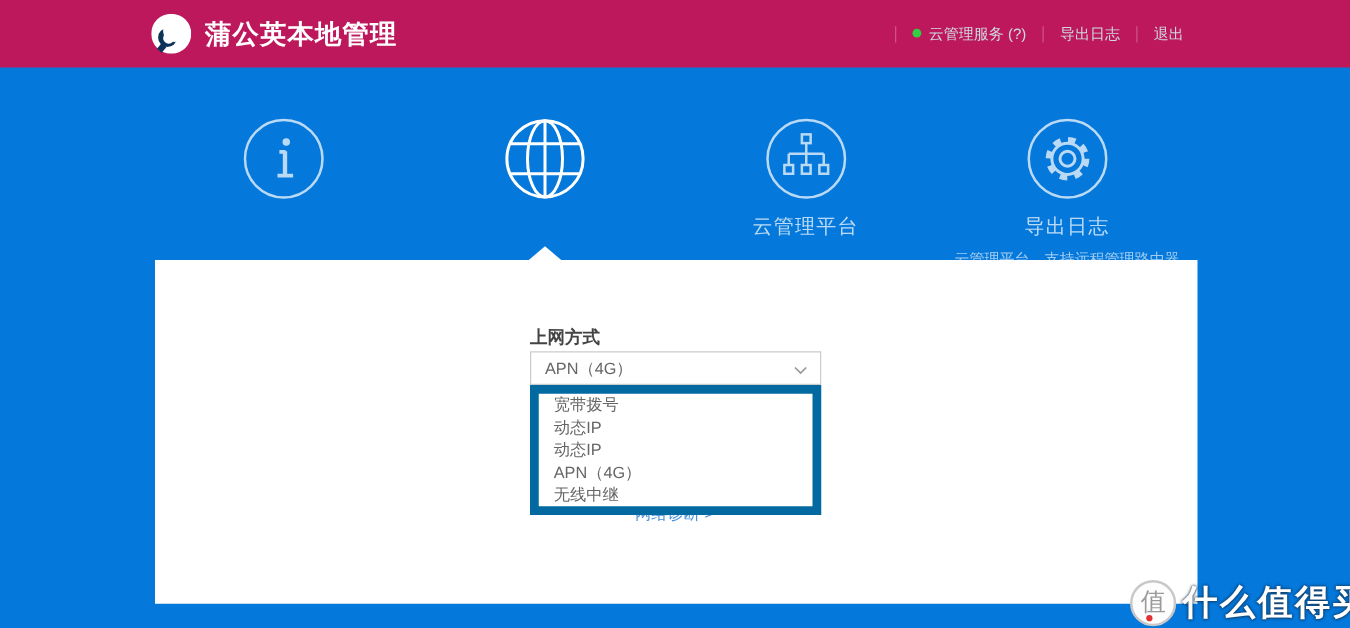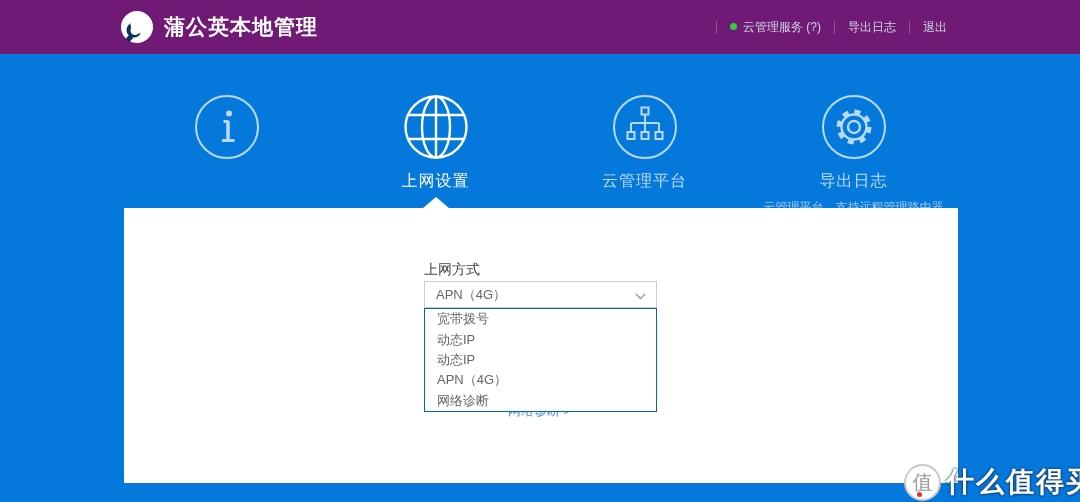--- a/index.html
+++ b/index.html
@@ -7,21 +7,21 @@
   body {
     position:relative;
     font-family:"Liberation Sans", sans-serif;
     background:#0478db;
     overflow:hidden;
   }
 
   
   .header {
     position:absolute; left:0; top:0; width:1080px; height:54px;
-    background:#701a75;
+    background:#be185d;
     display:flex; align-items:center;
     z-index:5;
   }
   .brand { display:flex; align-items:center; margin-left:121px; }
   .brand-logo { width:32px; height:32px; display:block; }
   .brand-title {
     color:#ffffff; font-size:21px; font-weight:bold;
     margin-left:11px; letter-spacing:1px;
   }
   .header-right {
@@ -56,33 +56,33 @@
     border-bottom:11px solid #ffffff;
   }
 
   
   .card {
     position:absolute; left:124px; top:208px; width:834px; height:275px;
     background:#ffffff; z-index:2;
   }
   .field-label {
     position:absolute; left:300px; top:53px;
-    font-size:14px; color:#444444;
+    font-size:14px; color:#444444;font-weight:bold;
   }
   .select-box {
     position:absolute; left:300px; top:73px; width:233px; height:27px;
     border:1px solid #cccccc; background:#ffffff;
     display:flex; align-items:center;
     font-size:13px; color:#666666;
     padding-left:11px; cursor:pointer; z-index:4;
   }
   .select-box .chev { position:absolute; right:10px; top:11px; }
   .dropdown {
     position:absolute; left:300px; top:100px; width:233px; height:104px;
-    border:1px solid #0369a1; background:#ffffff;
+    border:7px solid #0369a1; background:#ffffff;
     display:flex; flex-direction:column; z-index:3;
   }
   .dd-option {
     flex:1; display:flex; align-items:center;
     padding-left:12px; font-size:13px; color:#666666; cursor:pointer;
   }
   .diag-link {
     position:absolute; left:384px; top:194px; z-index:1;
     font-size:13px; color:#4a90d9; cursor:pointer; white-space:nowrap;
   }
@@ -143,21 +143,20 @@
   </div>
 
   <div class="nav-item active">
     <svg class="nav-icon" viewBox="0 0 66 66" fill="none" stroke="#ffffff" stroke-width="2.4">
       <circle cx="33" cy="33" r="30.5"></circle>
       <ellipse cx="33" cy="33" rx="14" ry="30.5"></ellipse>
       <line x1="33" y1="2.5" x2="33" y2="63.5"></line>
       <line x1="5" y1="21" x2="61" y2="21"></line>
       <line x1="5" y1="45" x2="61" y2="45"></line>
     </svg>
-    <div class="nav-label">上网设置</div>
   </div>
 
   <div class="nav-item">
     <svg class="nav-icon" viewBox="0 0 66 66" fill="none" stroke="#ffffff" stroke-width="2">
       <circle cx="33" cy="33" r="31"></circle>
       <rect x="29.5" y="13.5" width="7" height="7"></rect>
       <line x1="33" y1="20.5" x2="33" y2="29"></line>
       <line x1="19" y1="29" x2="47" y2="29"></line>
       <line x1="19" y1="29" x2="19" y2="38"></line>
       <line x1="33" y1="29" x2="33" y2="38"></line>
@@ -193,21 +192,21 @@
     <svg class="chev" width="11" height="7" viewBox="0 0 11 7">
       <polyline points="1,1 5.5,5.5 10,1" fill="none" stroke="#999999" stroke-width="1.4"></polyline>
     </svg>
   </div>
 
   <div class="dropdown">
     <div class="dd-option">宽带拨号</div>
     <div class="dd-option">动态IP</div>
     <div class="dd-option">动态IP</div>
     <div class="dd-option">APN（4G）</div>
-    <div class="dd-option">网络诊断</div>
+    <div class="dd-option">无线中继</div>
   </div>
 
   <div class="diag-link">网络诊断 &gt;</div>
 
 </div>
 
 <div class="wm-badge">
   <span>值</span>
   <span class="wm-dot"></span>
 </div>

